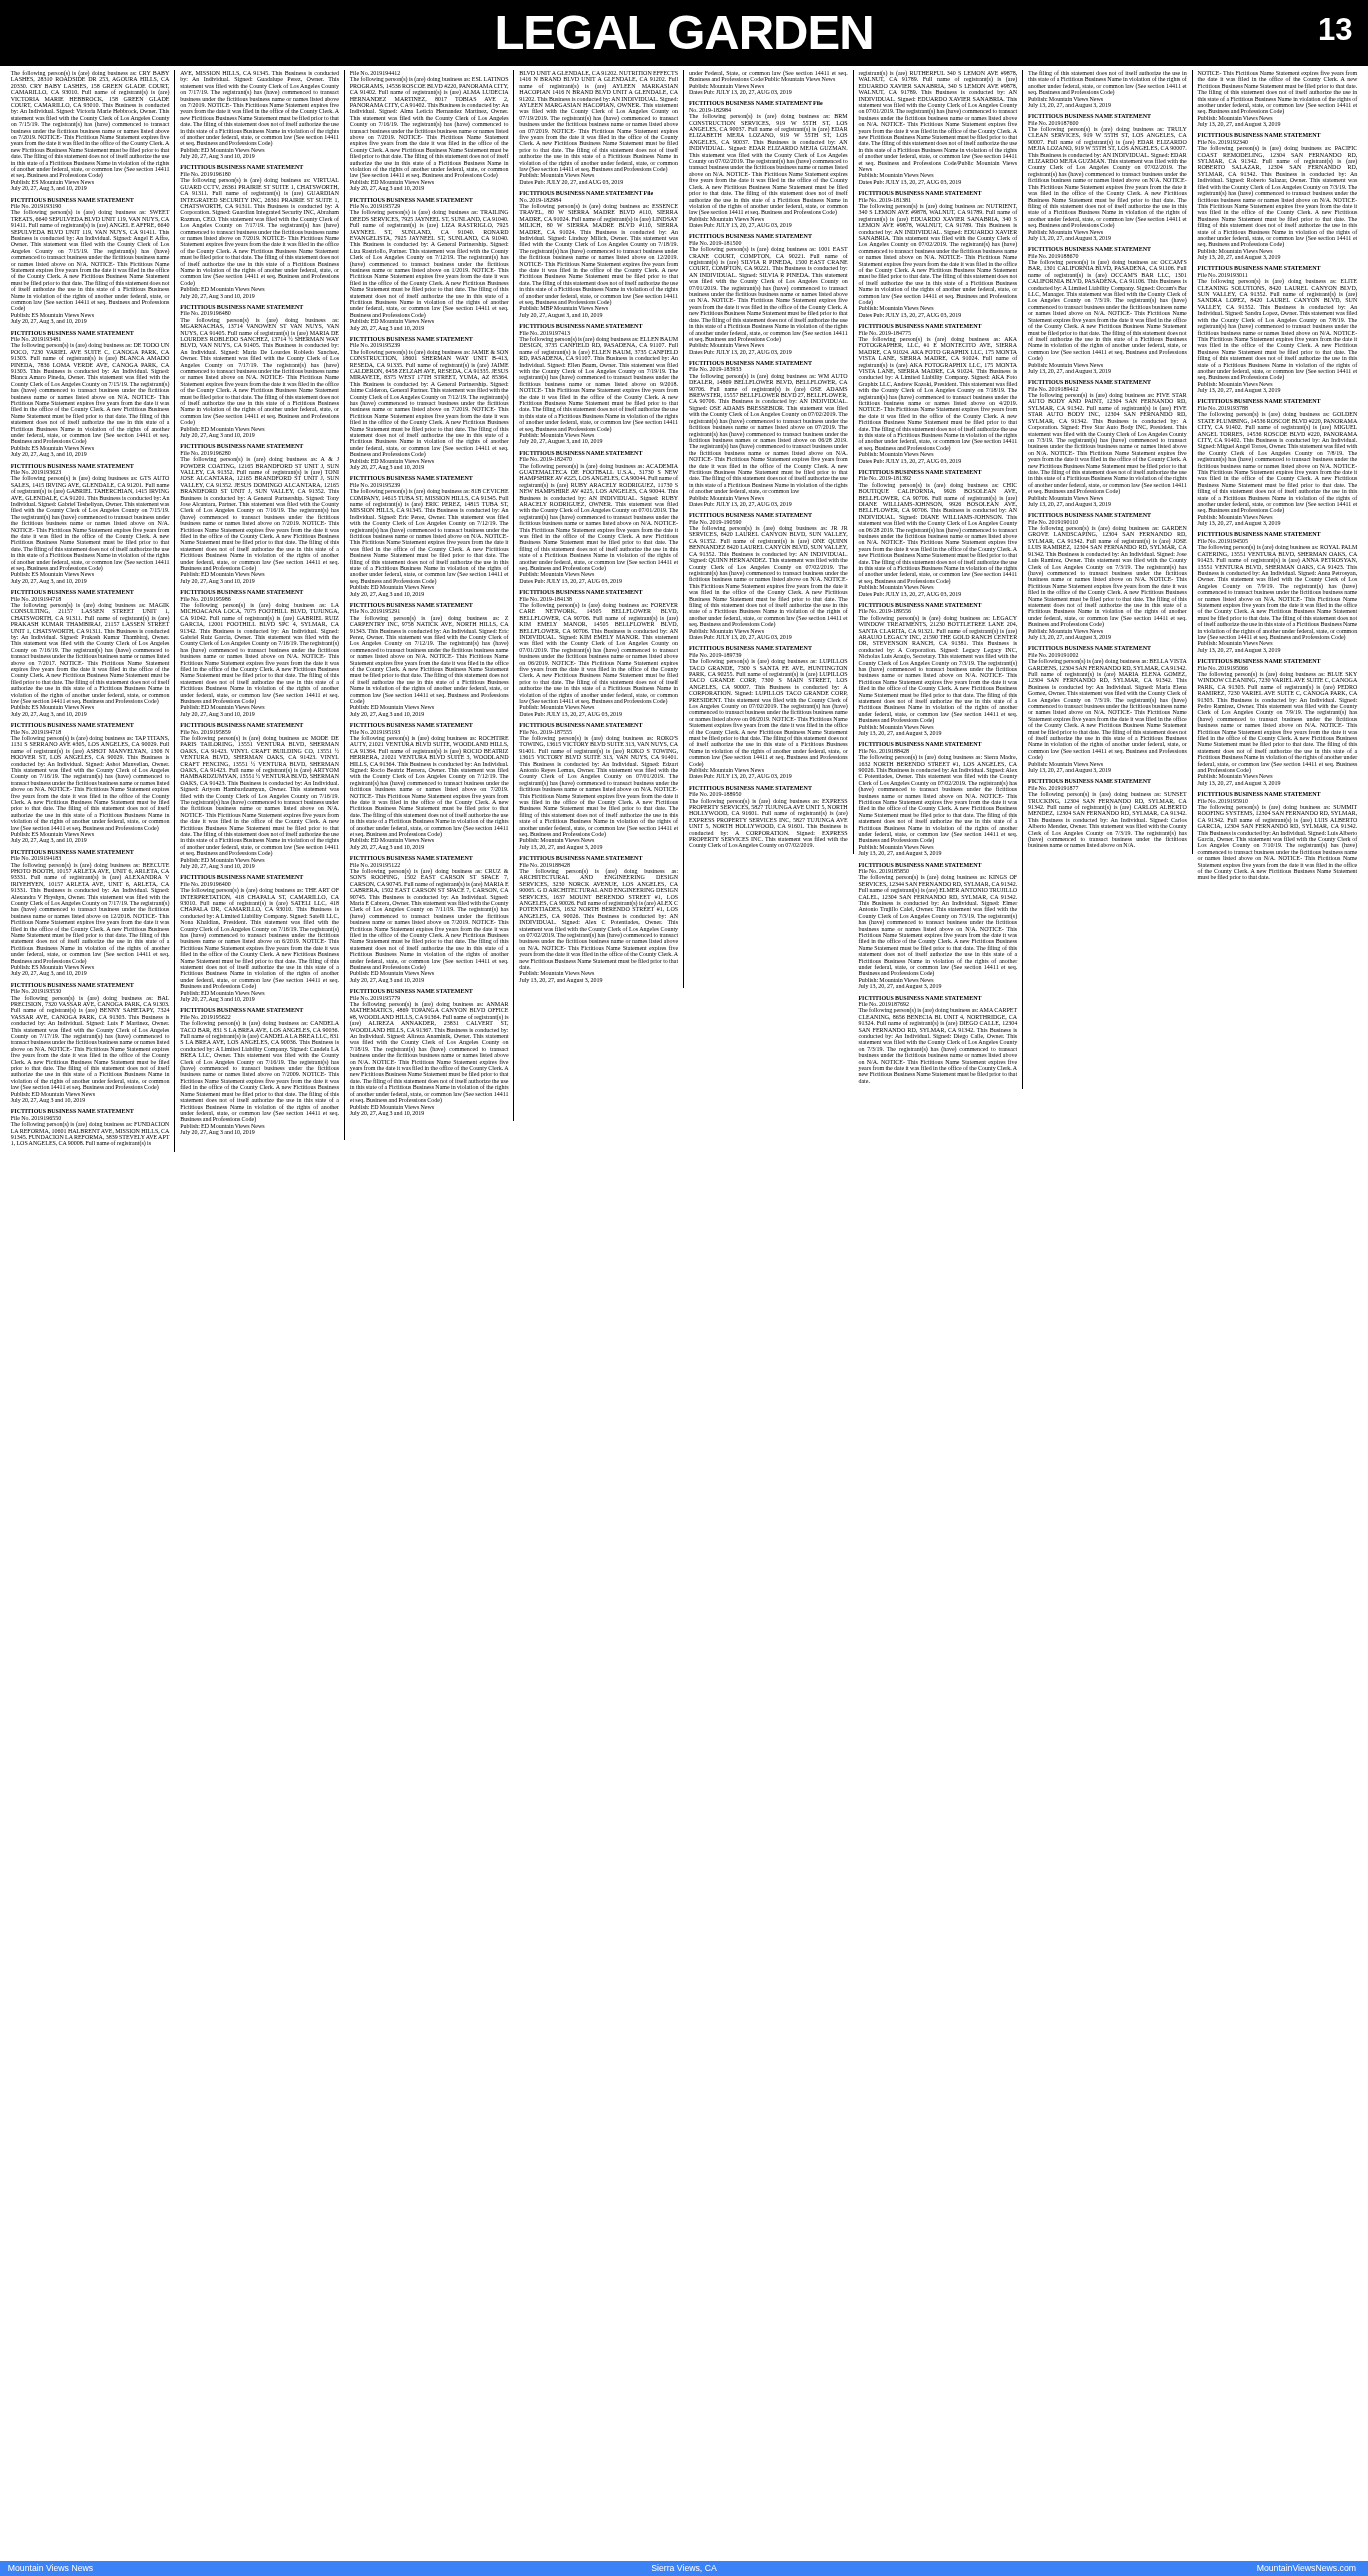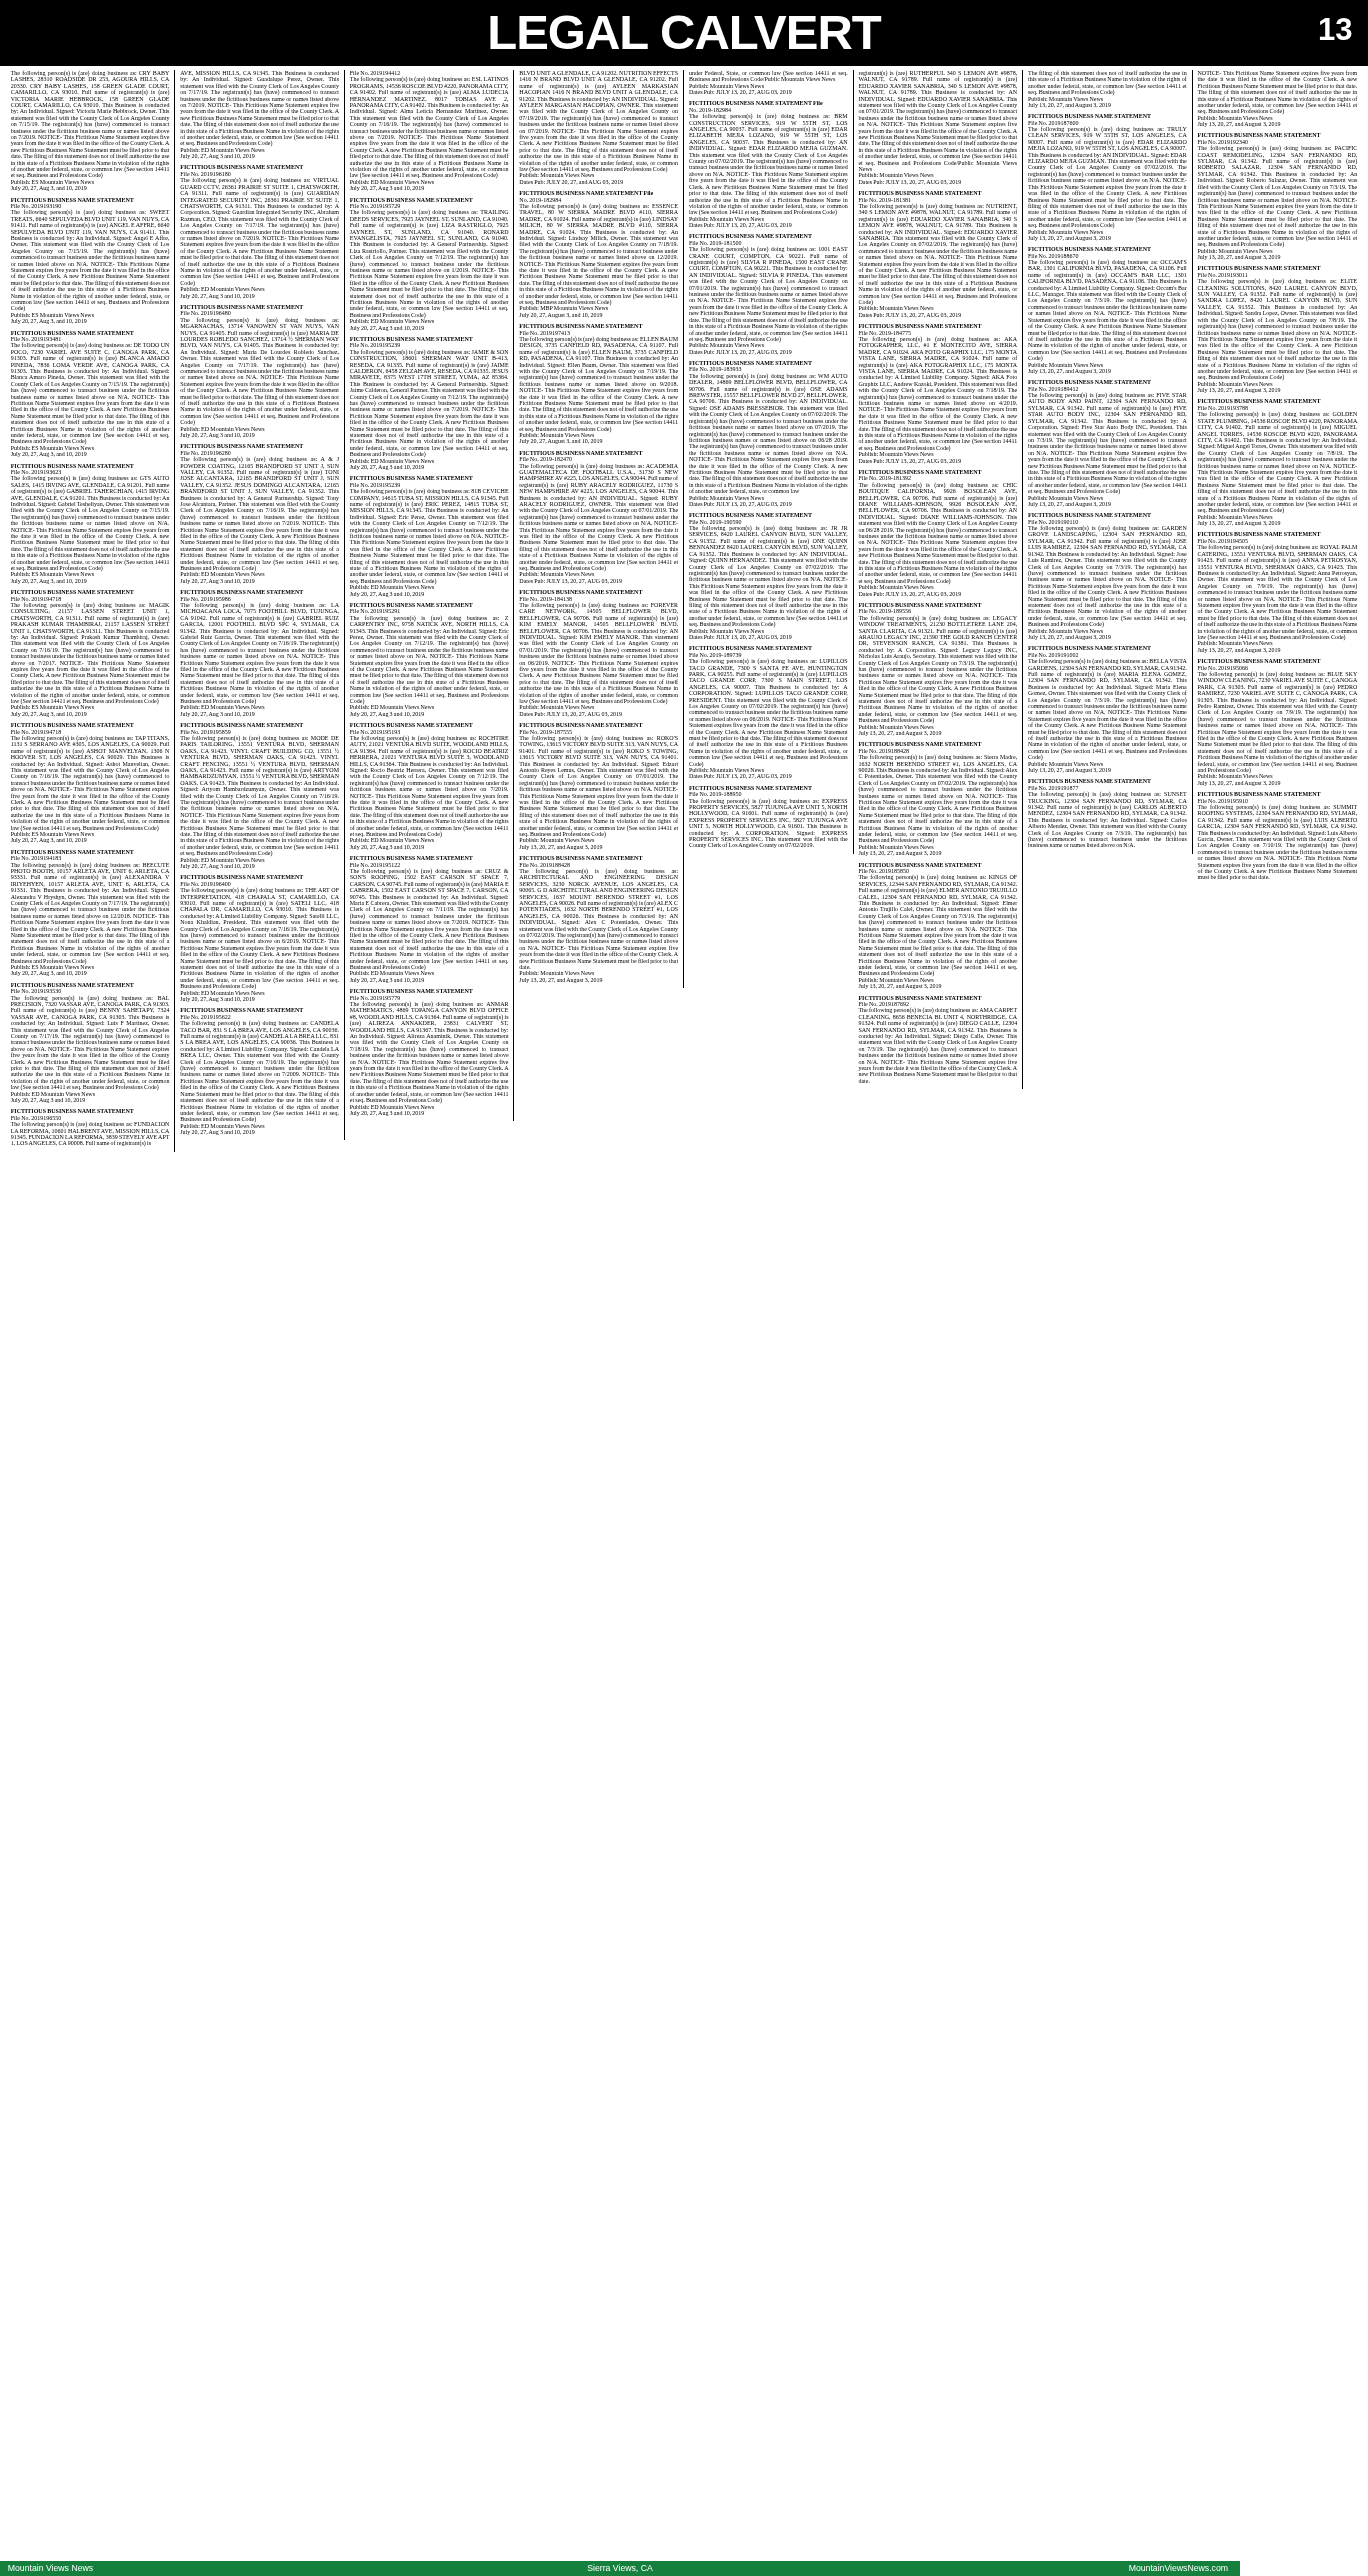--- a/index.html
+++ b/index.html
@@ -86,39 +86,39 @@
   .notice p {
     margin: 0;
   }
   .notice .pub {
     display: block;
   }
   
   .footer {
     position: absolute;
     bottom: 0; left: 0;
-    width: 1240px;
+    width: 1368px;
     height: 15.5px;
-    background: #15803d;
+    background: #3b82f6;
     color: #fff;
     font-family: "Liberation Sans", sans-serif;
     font-size: 8.7px;
     line-height: 15.5px;
   }
   .footer .fl { position: absolute; left: 7.8px; }
   .footer .fc { position: absolute; left: 0; right: 0; text-align: center; }
   .footer .fr { position: absolute; right: 12px; }
 </style>
 </head>
 <body>
 
 <div class="page">
 
   <div class="masthead">
-    <div class="masthead-title">LEGAL CALVERT</div>
+    <div class="masthead-title">LEGAL GARDEN</div>
     <div class="masthead-page">13</div>
   </div>
 
 
   <div class="columns" id="notice-columns">
       <div class="col">
         <div class="notice">
           <p>The following person(s) is (are) doing business as: CRY BABY LASHES, 28310 ROADSIDE DR 253, AGOURA HILLS, CA 20330. CRY BABY LASHES, 158 GREEN GLADE COURT, CAMARILLO, CA 93010. Full name of registrant(s) is (are) VICTORIA MARIE HEBBROCK, 158 GREEN GLADE COURT, CAMARILLO, CA 93010. This Business is conducted by: An Individual. Signed: Victoria Marie Hebbrock, Owner. This statement was filed with the County Clerk of Los Angeles County on 7/15/19. The registrant(s) has (have) commenced to transact business under the fictitious business name or names listed above on 7/2019. NOTICE- This Fictitious Name Statement expires five years from the date it was filed in the office of the County Clerk. A new Fictitious Business Name Statement must be filed prior to that date. The filing of this statement does not of itself authorize the use in this state of a Fictitious Business Name in violation of the rights of another under federal, state, or common law (See section 14411 et seq. Business and Professions Code)</p>
           <span class="pub">Publish: ES Mountain Views News</span>
           <span class="pub">July 20, 27, Aug 3, and 10, 2019</span>

